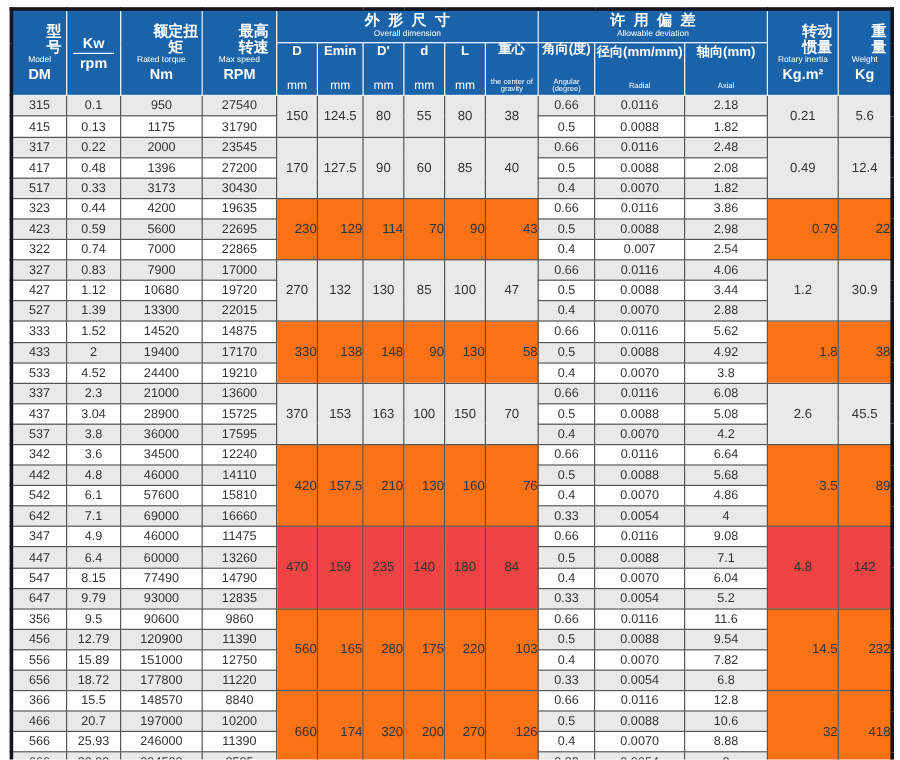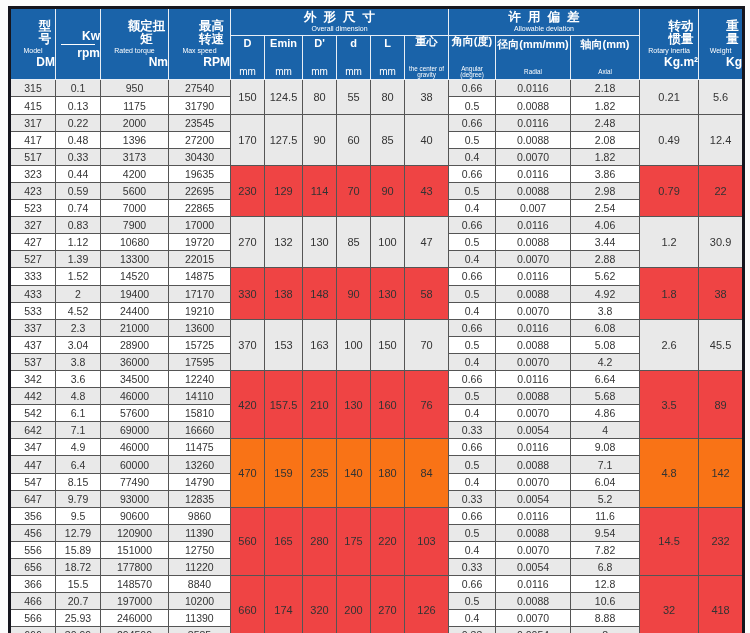--- a/index.html
+++ b/index.html
@@ -25,39 +25,39 @@
     font-weight:normal;
     padding:0;
     vertical-align:middle;
     line-height:1.05;
   }
   thead tr.h1 th{height:26px;}
   thead tr.h2 th{height:34px;}
   .zh{font-size:12.5px;font-weight:bold;display:block;padding-left:24px;}
   .zh-sp{letter-spacing:7px;padding-left:7px;}
   .en{font-size:7px;display:block;margin-top:1px;}
-  .unit{font-size:12px;font-weight:bold;display:block;margin-top:1px;text-align:right;}
+  .unit{font-size:12px;font-weight:bold;display:block;margin-top:1px;}
   .sub-t{font-size:11px;font-weight:bold;display:block;}
   .sub-u{font-size:10px;display:block;margin-top:18px;}
   .sub-u.tiny{font-size:6.3px;line-height:1.1;}
   .fracline{display:block;width:34px;height:1px;background:#fff;margin:2px auto;}
   
   tbody td{
     border:1px solid #555;
     text-align:center;
     font-size:10.5px;
     color:#333;
     height:16.1px;
     padding:0;
     white-space:nowrap;
     background:#fff;
   }
   tbody tr:nth-child(odd) td{background:#e9e9e9;}
-  tbody td.mw{background:#f97316;}
-  tbody td.mg{background:#ef4444;}
+  tbody td.mw{background:#ef4444;}
+  tbody td.mg{background:#f97316;text-align:right;}
   tbody td.dim{font-size:11px;}
 </style>
 </head>
 <body>
 
 <div class="page">
   <table class="spec">
     <colgroup>
       <col style="width:46px">
         <col style="width:45px">
@@ -237,21 +237,21 @@
         <tr>
           <td>423</td>
           <td>0.59</td>
           <td>5600</td>
           <td>22695</td>
           <td>0.5</td>
           <td>0.0088</td>
           <td>2.98</td>
         </tr>
         <tr>
-          <td>523</td>
+          <td>322</td>
           <td>0.74</td>
           <td>7000</td>
           <td>22865</td>
           <td>0.4</td>
           <td>0.007</td>
           <td>2.54</td>
         </tr>
         <tr>
           <td>327</td>
           <td>0.83</td>

